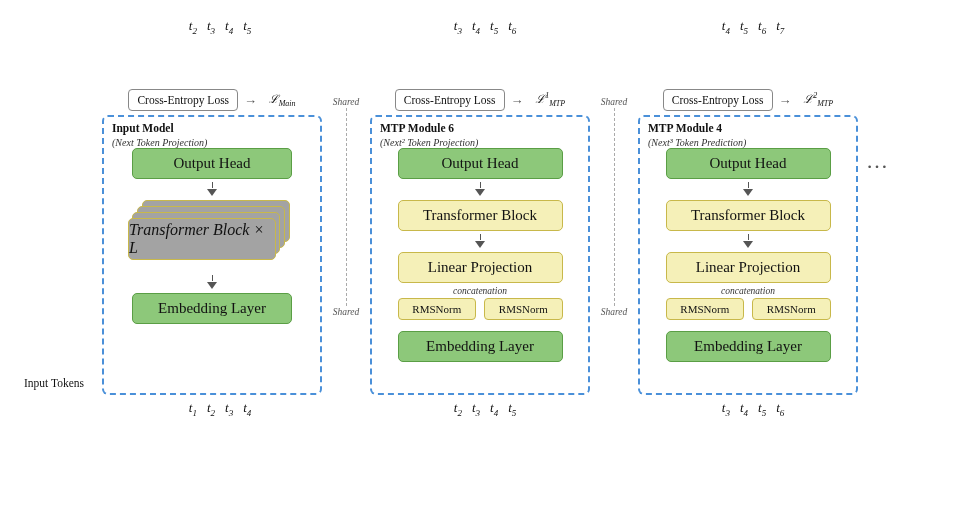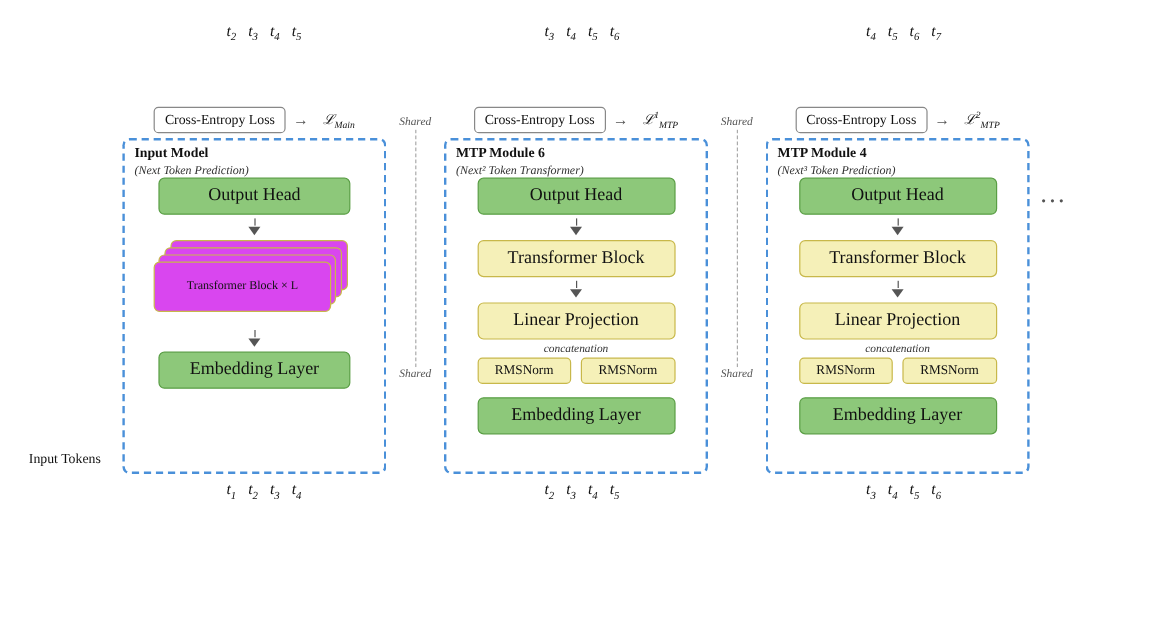--- a/index.html
+++ b/index.html
@@ -69,28 +69,29 @@
     
     .stacked-block-container {
       position: relative;
       width: 165px;
       height: 68px;
       margin: 3px 0;
     }
     .stacked-layer {
       position: absolute;
       border-radius: 5px;
-      background: #d946ef;
+      background: #a3a3a3;
       border: 1px solid #c8b84a;
       width: 148px;
       height: 42px;
       display: flex;
       align-items: center;
       justify-content: center;
-      font-size: 10px;
+      font-size: 16px;
+      font-style: italic;
     }
 
     
     .arrow-down {
       width: 0;
       height: 0;
       border-left: 5px solid transparent;
       border-right: 5px solid transparent;
       border-top: 7px solid #555;
       margin: 1px auto;
@@ -210,21 +211,21 @@
       </div>
 
       <div class="ce-row">
         <div class="ce-box">Cross-Entropy Loss</div>
         <span class="arrow-right">→</span>
         <span class="loss-label"><i>ℒ</i><sub>Main</sub></span>
       </div>
 
       <div class="module-box" style="width:220px; padding-top:28px; min-height:280px;">
         <span class="module-label">Input Model</span>
-        <span style="position:absolute;top:20px;left:8px;font-size:10px;font-style:italic;color:#333;">(Next Token Prediction)</span>
+        <span style="position:absolute;top:20px;left:8px;font-size:10px;font-style:italic;color:#333;">(Next Token Projection)</span>
 
         <div class="module-content">
 
           <div class="block block-green" style="width:160px;">Output Head</div>
 
           <div class="arrow-line"></div>
           <div class="arrow-down"></div>
 
           <div class="stacked-block-container" style="width:168px; height:72px; margin:3px 0;">
             <div class="stacked-layer" style="top:0px; left:14px; z-index:1;"></div>
@@ -266,21 +267,21 @@
       </div>
 
       <div class="ce-row">
         <div class="ce-box">Cross-Entropy Loss</div>
         <span class="arrow-right">→</span>
         <span class="loss-label"><i>ℒ</i><sup>1</sup><sub>MTP</sub></span>
       </div>
 
       <div class="module-box" style="width:220px; padding-top:28px; min-height:280px;">
         <span class="module-label">MTP Module 6</span>
-        <span style="position:absolute;top:20px;left:8px;font-size:10px;font-style:italic;color:#333;">(Next² Token Transformer)</span>
+        <span style="position:absolute;top:20px;left:8px;font-size:10px;font-style:italic;color:#333;">(Next² Token Projection)</span>
 
         <div class="module-content">
 
           <div class="block block-green" style="width:165px;">Output Head</div>
           <div class="arrow-line"></div>
           <div class="arrow-down"></div>
 
           <div class="block block-yellow" style="width:165px;">Transformer Block</div>
           <div class="arrow-line"></div>
           <div class="arrow-down"></div>

